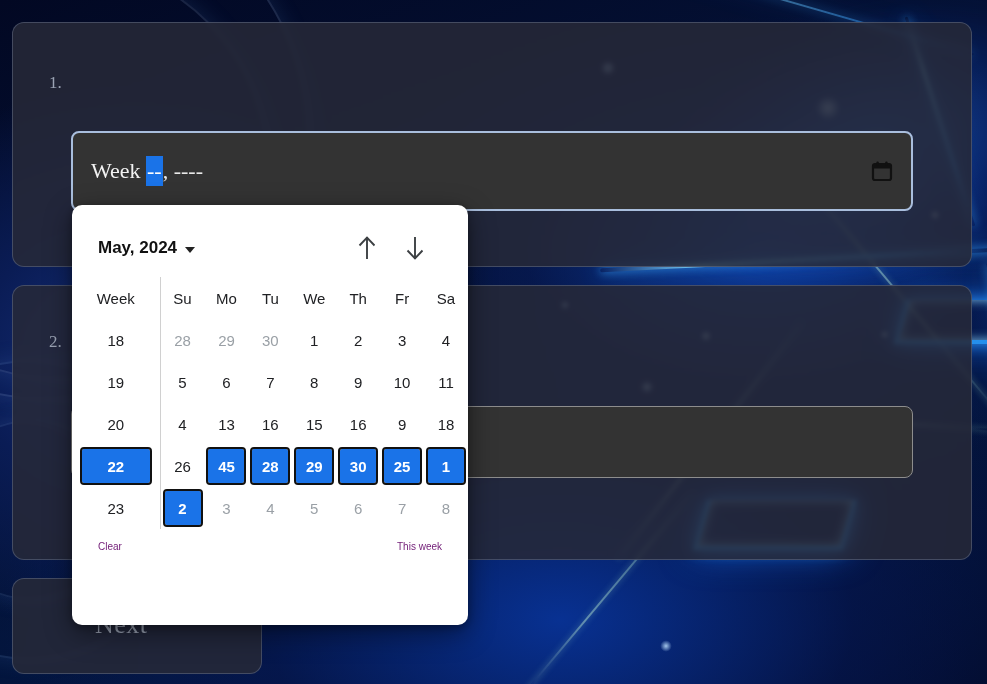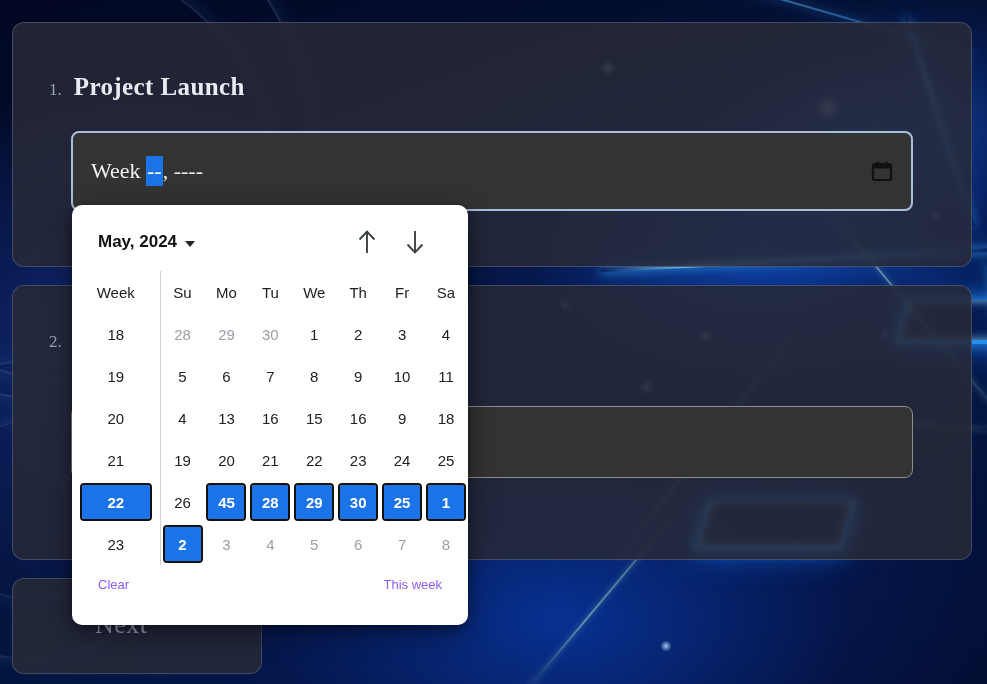--- a/index.html
+++ b/index.html
@@ -142,20 +142,21 @@
     width: 396px; height: 420px;
     background: #ffffff;
     border-radius: 10px;
     box-shadow: 0 8px 28px rgba(0,0,0,0.45), 0 2px 8px rgba(0,0,0,0.3);
     font-family: "Liberation Sans", sans-serif;
     overflow: hidden;
   }
   .pk-head {
     display: flex; align-items: center; justify-content: space-between;
     padding: 22px 26px 8px 26px;
+    margin-top: 6px;
   }
   .pk-month {
     display: flex; align-items: center; gap: 8px;
     font-size: 17px; font-weight: bold; color: #111;
   }
   .caret {
     width: 0; height: 0;
     border-left: 5px solid transparent;
     border-right: 5px solid transparent;
     border-top: 6px solid #222;
@@ -190,21 +191,21 @@
     color: #ffffff;
     font-weight: bold;
     outline: 2px solid #111;
     outline-offset: 0;
   }
 
   .pk-foot {
     display: flex; align-items: center; justify-content: space-between;
     padding: 12px 26px 0 26px;
   }
-  .pk-link { font-size: 13px; color: #8b5cf6; }
+  .pk-link { font-size: 10px; color: #701a75; }
 
   svg { display: block; }
 </style>
 </head>
 <body>
 
 <div id="bg">
   <div class="bg-base"></div>
   <div class="swirl sw1"></div>
   <div class="swirl sw2"></div>
@@ -227,21 +228,20 @@
   <div class="orb" style="left:560px;top:300px;width:10px;height:10px;"></div>
   <div class="orb" style="left:700px;top:330px;width:12px;height:12px;"></div>
   <div class="orb" style="left:880px;top:330px;width:9px;height:9px;"></div>
   <div class="orb" style="left:660px;top:640px;width:12px;height:12px;"></div>
   <div class="orb" style="left:930px;top:210px;width:10px;height:10px;"></div>
 </div>
 
 <div class="card" id="card1">
   <div class="item-head" style="left:36px; top:50px;">
     <span class="item-num">1.</span>
-    <span class="item-title">Project Launch</span>
   </div>
 
   <div class="field field-focus" id="week-field" style="left:58px; top:108px; width:842px; height:80px;">
     <span class="field-text">
       <span>Week </span><span class="seg-sel">--</span><span class="seg-dim">, </span><span class="seg-dim">----</span>
     </span>
     <span class="cal-icon-btn">
       <svg width="24" height="24" viewBox="0 0 24 24" aria-hidden="true">
         <rect x="3" y="5" width="18" height="16" rx="2" fill="none" stroke="#111111" stroke-width="2.2"></rect>
         <rect x="3" y="5" width="18" height="4.5" fill="#111111"></rect>
@@ -324,30 +324,20 @@
           <td class="col-week wk-div"><span class="cellbox wide wknum">20</span></td>
           <td><span class="cellbox">4</span></td>
           <td><span class="cellbox">13</span></td>
           <td><span class="cellbox">16</span></td>
           <td><span class="cellbox">15</span></td>
           <td><span class="cellbox">16</span></td>
           <td><span class="cellbox">9</span></td>
           <td><span class="cellbox">18</span></td>
         </tr>
         <tr>
-          <td class="col-week wk-div"><span class="cellbox wide wknum">21</span></td>
-          <td><span class="cellbox">19</span></td>
-          <td><span class="cellbox">20</span></td>
-          <td><span class="cellbox">21</span></td>
-          <td><span class="cellbox">22</span></td>
-          <td><span class="cellbox">23</span></td>
-          <td><span class="cellbox">24</span></td>
-          <td><span class="cellbox">25</span></td>
-        </tr>
-        <tr>
           <td class="col-week wk-div"><span class="cellbox wide sel">22</span></td>
           <td><span class="cellbox">26</span></td>
           <td><span class="cellbox sel">45</span></td>
           <td><span class="cellbox sel">28</span></td>
           <td><span class="cellbox sel">29</span></td>
           <td><span class="cellbox sel">30</span></td>
           <td><span class="cellbox sel">25</span></td>
           <td><span class="cellbox sel">1</span></td>
         </tr>
         <tr>

